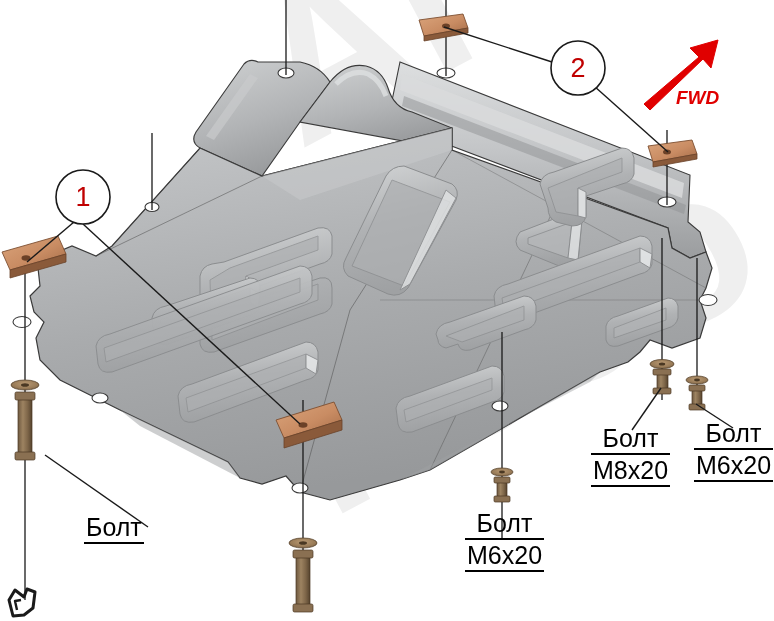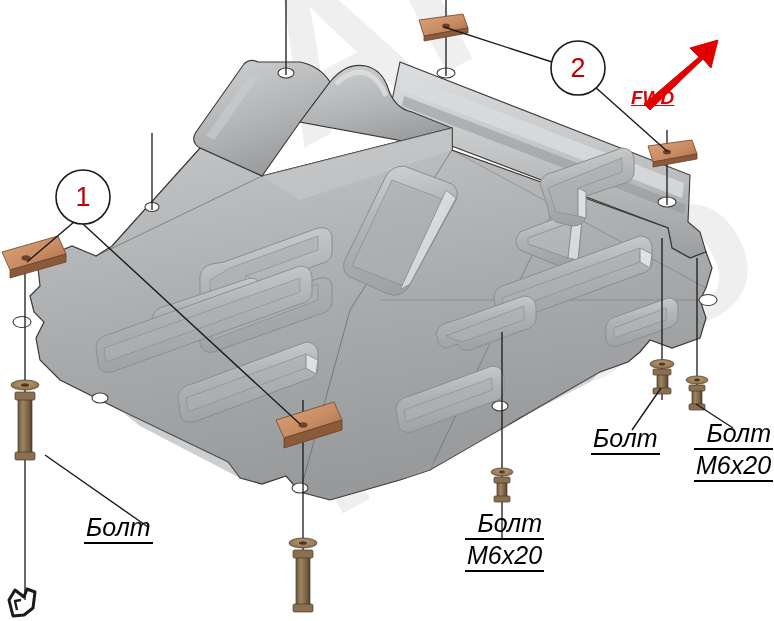--- a/index.html
+++ b/index.html
@@ -10,24 +10,23 @@
     background:#ffffff;
     overflow:hidden;
   }
   #stage svg.layer{position:absolute;left:0;top:0;width:774px;height:621px;}
   .lbl{
     position:absolute;
     color:#000;
     font-family:"Liberation Sans",sans-serif;
     font-size:25px;
     line-height:30px;
-    text-align:right;
+    text-align:center;
     white-space:nowrap;
     letter-spacing:0px;
-    font-style:italic;
   }
   .lbl span{display:block;border-bottom:2px solid #000;padding:0 2px;}
   .callout-num{
     position:absolute;
     color:#c00000;
     font-family:"Liberation Sans",sans-serif;
     font-size:27px;
     font-weight:400;
     text-align:center;
     width:56px;
@@ -320,33 +319,34 @@
 
     <g fill="none" stroke="#1a1a1a" stroke-width="3" stroke-linejoin="round">
       <path d="M13,616 L9,600 L15,590 L24,597 L27,589 L35,592 L33,608 L24,615 Z"></path>
       <path d="M17,610 L15,601 L21,600" stroke-width="2.4"></path>
     </g>
   </svg>
 
   <div class="callout-num" style="left:55px;top:169px;">1</div>
   <div class="callout-num" style="left:550px;top:40px;">2</div>
 
-  <div class="fwd" style="left:631px;top:87px;text-decoration:underline;">FWD</div>
+  <div class="fwd" style="left:676px;top:87px;">FWD</div>
 
   <div class="lbl" style="left:84px;top:512px;">
     <span>Болт</span>
   </div>
 
   <div class="lbl" style="left:465px;top:508px;">
     <span>Болт</span>
     <span>M6x20</span>
   </div>
 
   <div class="lbl" style="left:591px;top:423px;">
     <span>Болт</span>
+    <span>M8x20</span>
   </div>
 
   <div class="lbl" style="left:694px;top:418px;">
     <span>Болт</span>
     <span>M6x20</span>
   </div>
 
 </div>
 
 </body></html>

